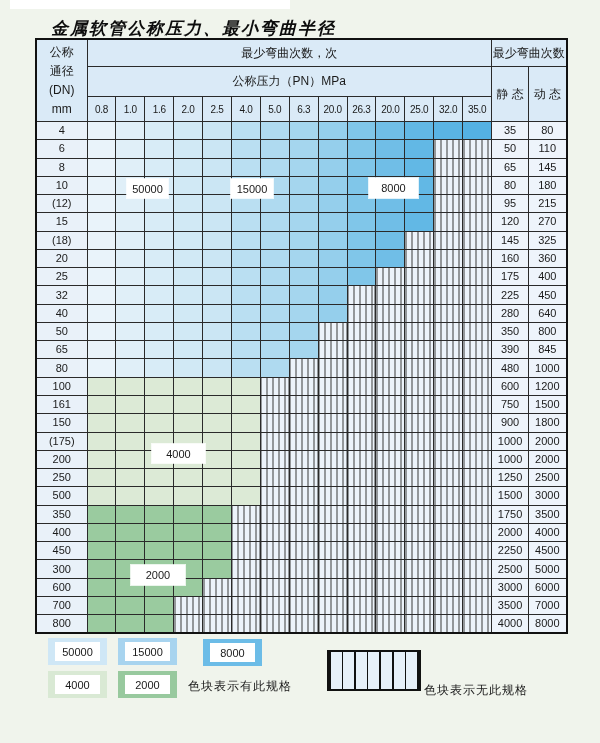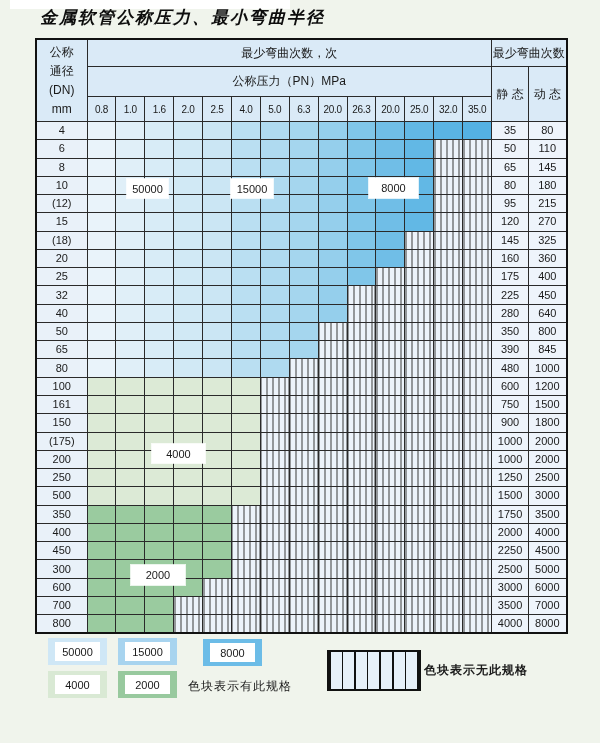--- a/index.html
+++ b/index.html
@@ -1,18 +1,18 @@
 <!DOCTYPE html>
 <html><head>
 <meta charset="utf-8">
 <style>
   html,body{margin:0;padding:0;}
   .page{position:relative;width:600px;height:743px;background:#f0f4ec;font-family:"Liberation Sans","DejaVu Sans",sans-serif;color:#1a1a1a;overflow:hidden;}
   .topstrip{position:absolute;left:10px;top:0;width:280px;height:9px;background:#ffffff;}
-  .title{position:absolute;left:40px;top:6px;margin:0;font-family:"DejaVu Serif",serif;font-style:italic;font-weight:bold;font-size:17px;letter-spacing:2px;color:#0d0d0d;}
+  .title{position:absolute;left:40px;top:6px;margin:11px;font-family:"DejaVu Serif",serif;font-style:italic;font-weight:bold;font-size:17px;letter-spacing:2px;color:#0d0d0d;}
   .twrap{position:absolute;left:35px;top:38px;width:531px;}
   table.spec{border-collapse:collapse;table-layout:fixed;width:531px;}
   table.spec th, table.spec td{border:1px solid #2a2a2a;padding:0;text-align:center;vertical-align:middle;overflow:hidden;}
   table.spec{border:2px solid #111;}
   thead th{background:#daeaf7;font-weight:normal;}
   .dnh div{font-size:12px;line-height:19px;}
   .h1{font-size:12px;height:26px;}
   .h2{font-size:12px;height:29px;}
   .sd{font-size:12px;}
   #pressure-row th{font-size:10px;height:24px;background:#daeaf7;letter-spacing:-0.3px;}
@@ -633,15 +633,15 @@
         </div>
         <div class="lblock" style="left: 48px; top: 671px; background: rgb(217, 233, 212);">
           <div class="inner">4000</div>
         </div>
         <div class="lblock" style="left: 118px; top: 671px; background: rgb(152, 201, 158);">
           <div class="inner">2000</div>
         </div>
       </div>
     <div class="ltext" style="left:188px;top:678px;">色块表示有此规格</div>
     <div class="lhatch"></div>
-    <div class="ltext" style="left:424px;top:662px;font-weight:bold;">色块表示无此规格</div>
+    <div class="ltext" style="left:424px;top:682px;">色块表示无此规格</div>
   </div>
 </div>
 
 </body></html>

